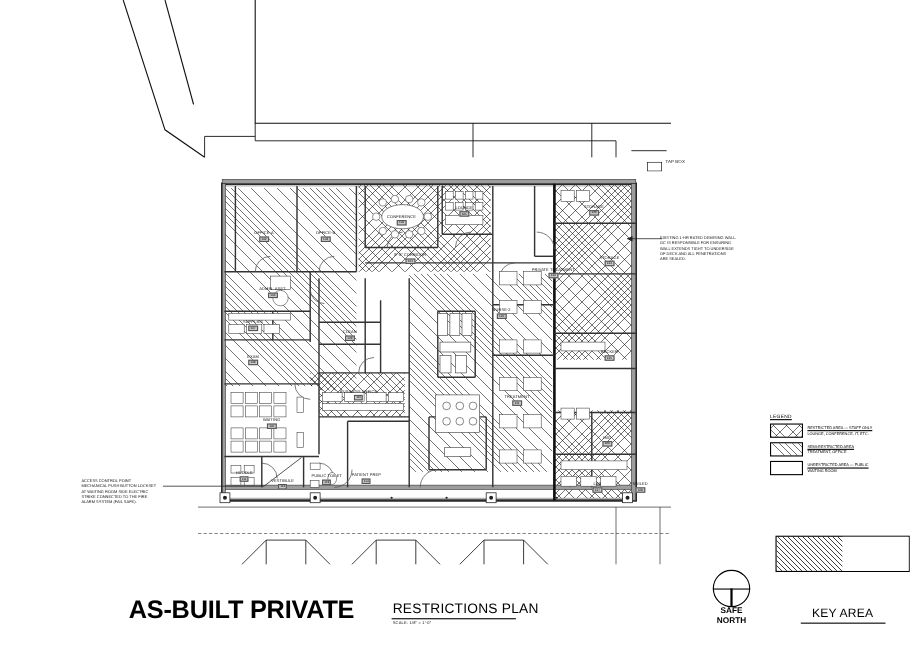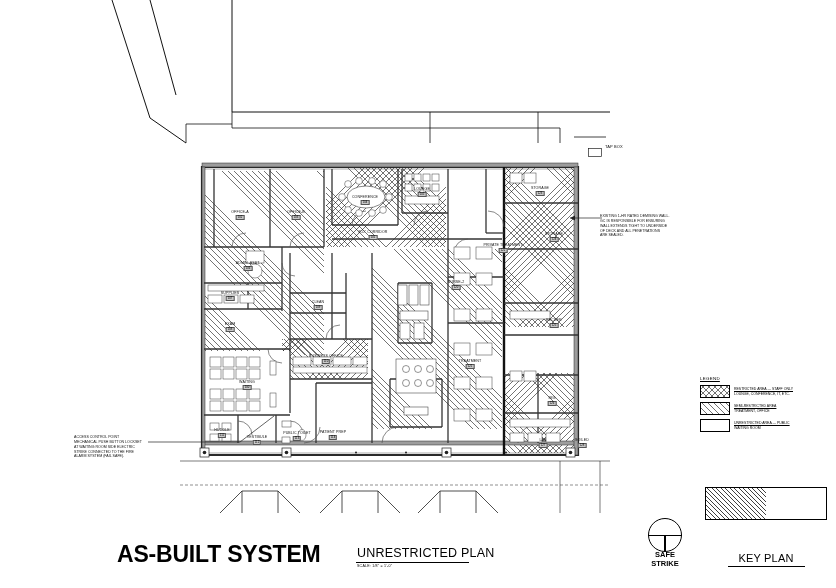--- a/index.html
+++ b/index.html
@@ -507,33 +507,33 @@
 
     <div class="leg-row">
       <div class="leg-sw h-none"></div>
       <div class="leg-tx">
         <span class="u">UNRESTRICTED AREA — PUBLIC</span>
         <span>WAITING ROOM</span>
       </div>
     </div>
   </div>
 
-  <div id="asbuilt">AS-BUILT SYSTEM</div>
-  <div id="sheet-title">UNRESTRICTED PLAN</div>
+  <div id="asbuilt">AS-BUILT PRIVATE</div>
+  <div id="sheet-title">RESTRICTIONS PLAN</div>
   <div id="sheet-underline"></div>
   <div id="sheet-scale">SCALE: 1/8" = 1'-0"</div>
 
   <div id="north"></div>
   <div id="north-h"></div>
   <div id="north-v"></div>
   <div id="north-label">
     <span>SAFE</span><br>
-    <span>STRIKE</span>
+    <span>NORTH</span>
   </div>
 
   <div id="keyplan-box">
     <div id="keyplan-hatch" class="h-key"></div>
     <div id="keyplan-blank"></div>
   </div>
-  <div id="keyplan-title">KEY PLAN</div>
+  <div id="keyplan-title">KEY AREA</div>
   <div id="keyplan-underline"></div>
 
 </div>
 
 </body></html>

